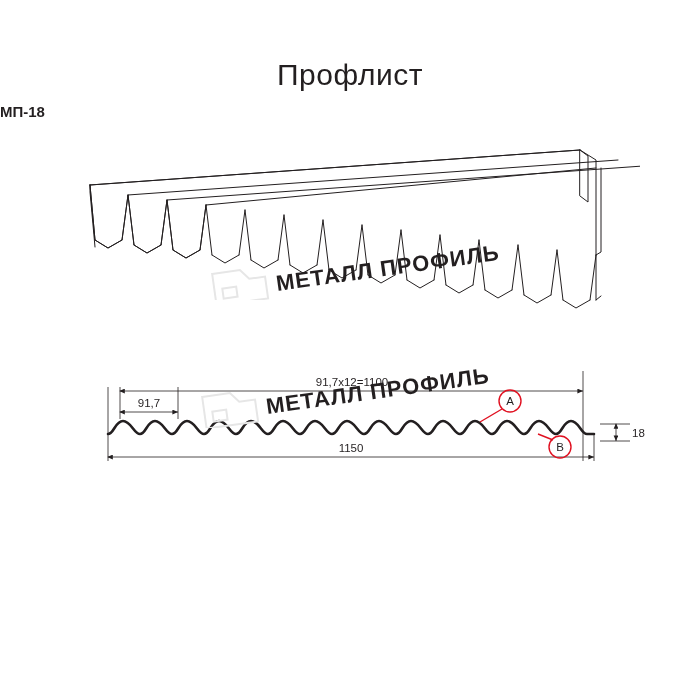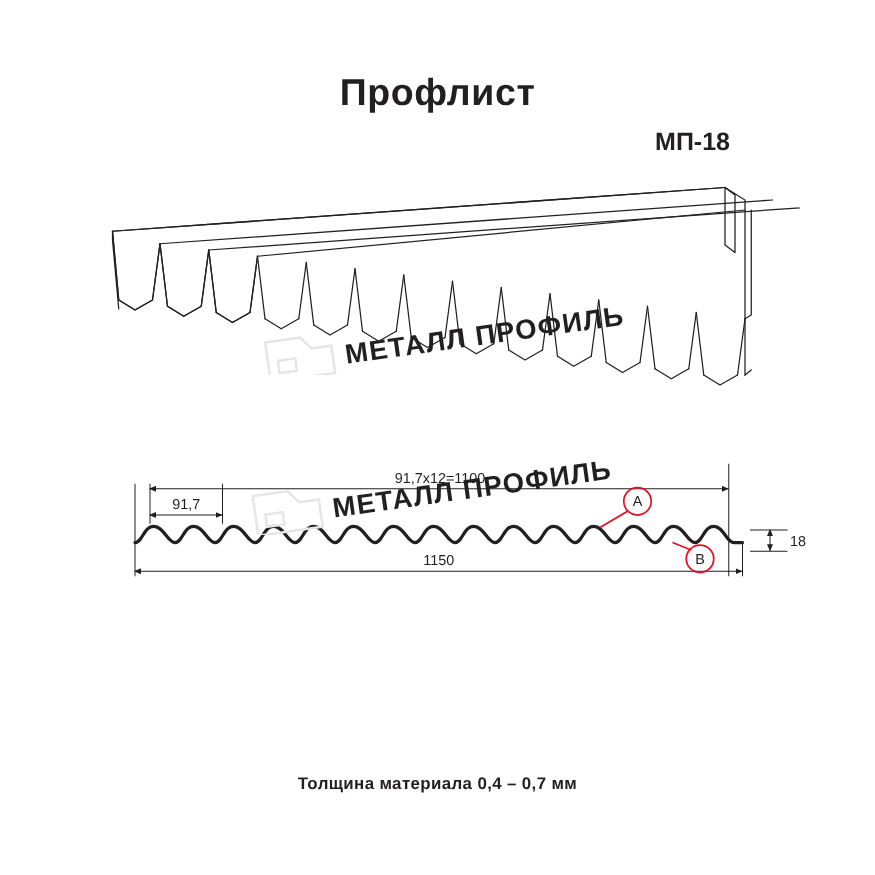--- a/index.html
+++ b/index.html
@@ -20,30 +20,30 @@
     width: 700px;
     height: 700px;
   }
   .title {
     position: absolute;
     top: 58px;
     left: 0;
     width: 700px;
     text-align: center;
     font-size: 30px;
-    font-weight: bold;
+    font-weight: normal;
     letter-spacing: 0.5px;
   }
   .subtitle {
     position: absolute;
     top: 103px;
     left: 0;
     width: 584px;
-    text-align: right;
-    font-size: 20px;
+    text-align: left;
+    font-size: 15px;
     font-weight: bold;
   }
   .footer-note {
     position: absolute;
     top: 619px;
     left: 0;
     width: 700px;
     text-align: center;
     font-size: 13.5px;
     font-weight: bold;
@@ -251,14 +251,13 @@
       <g transform="rotate(-8 150 35)">
         <g fill="none" stroke="#e6e6e6" stroke-width="2">
           <path d="M8 19 L36 19 L44 29 L60 29 L60 51 L8 51 Z"></path>
           <path d="M16 35 L30 35 L30 45 L16 45 Z"></path>
         </g>
         <text x="70" y="45" font-size="22" font-weight="bold" fill="#e6e6e6" letter-spacing="1">МЕТАЛЛ ПРОФИЛЬ</text>
       </g>
     </svg>
   </div>
 
-  <div class="footer-note">Толщина материала 0,4 – 0,7 мм</div>
 </div>
 
 </body></html>

